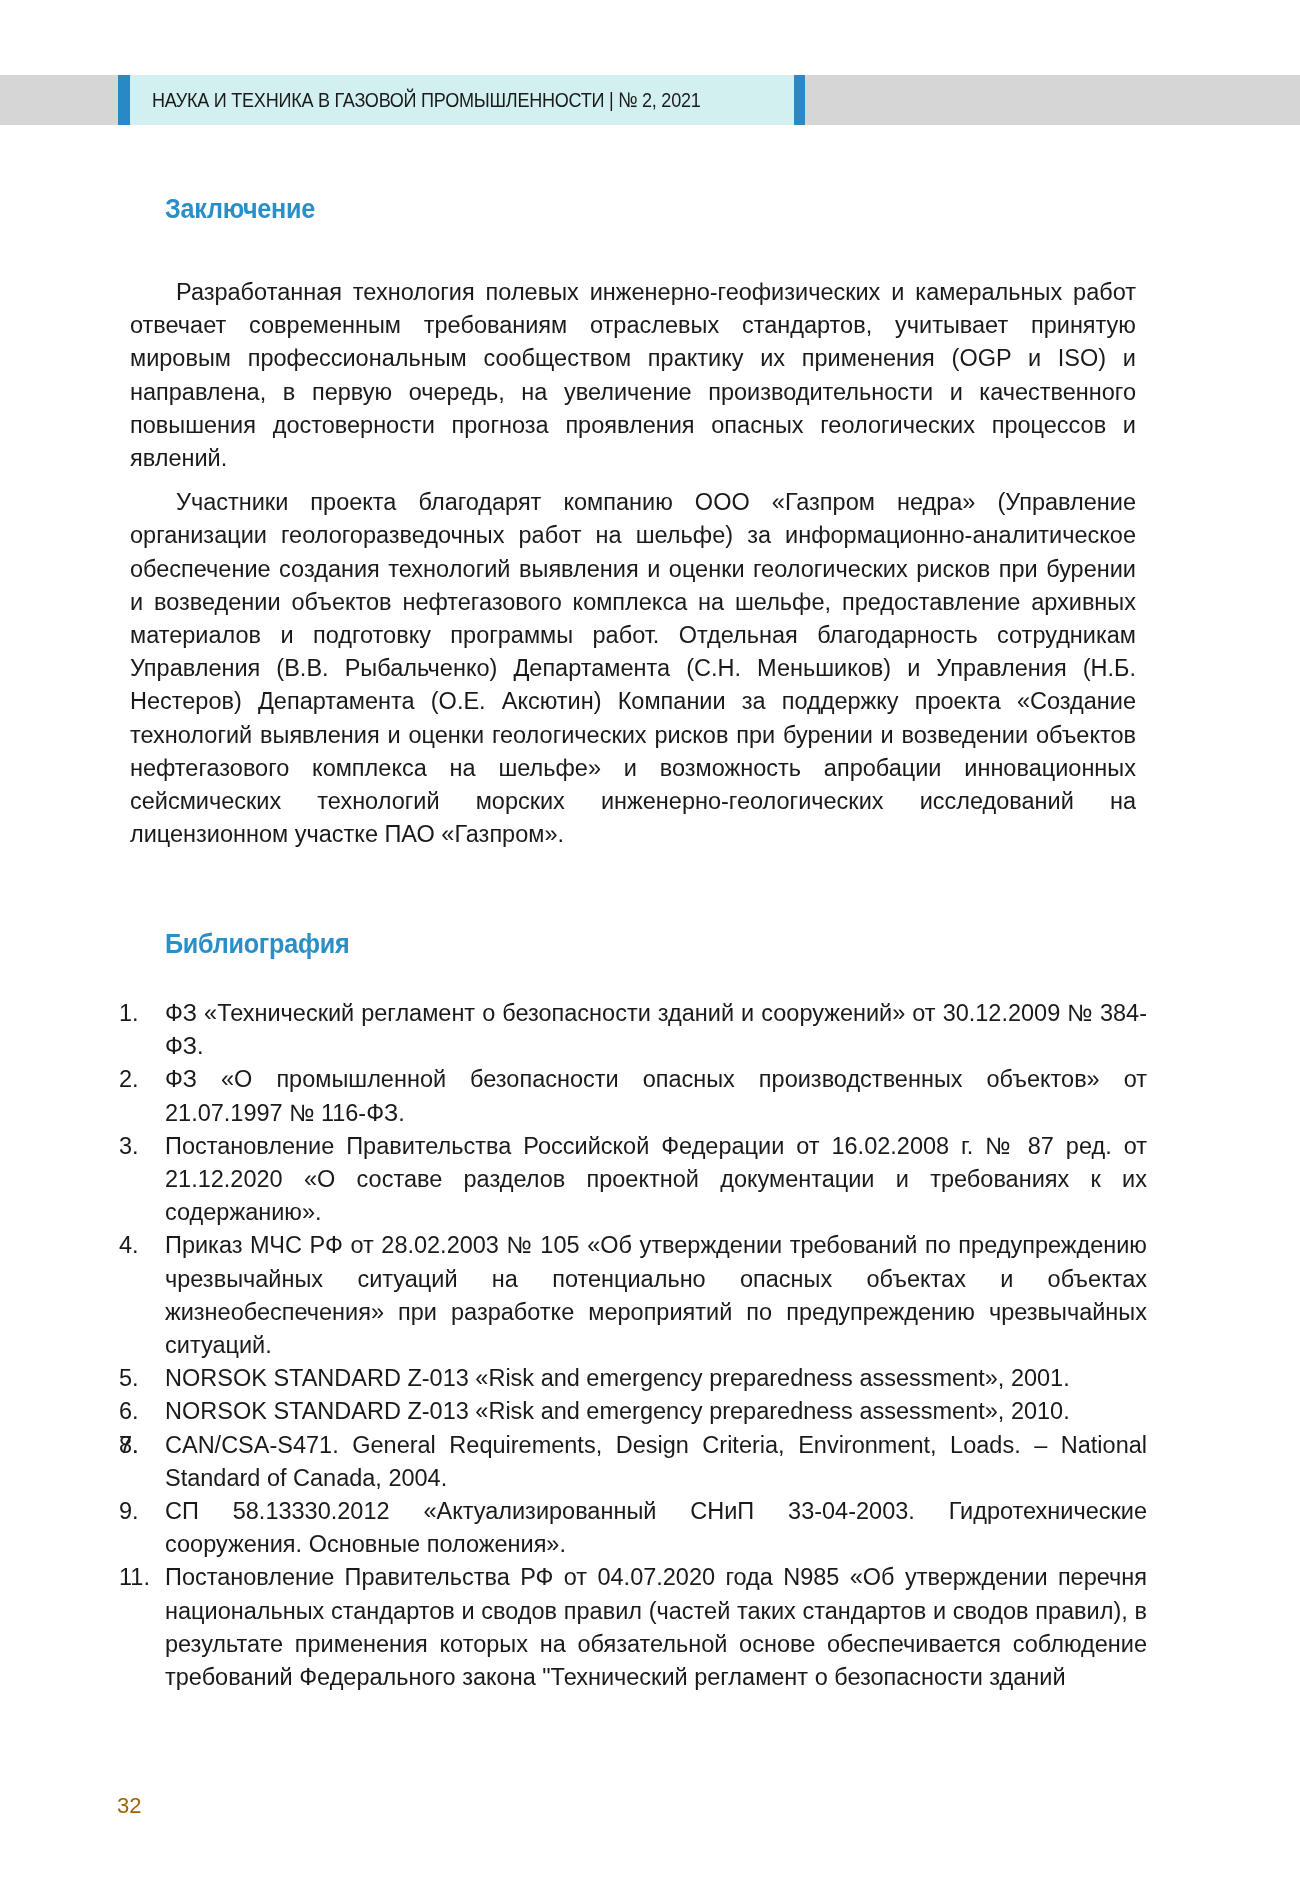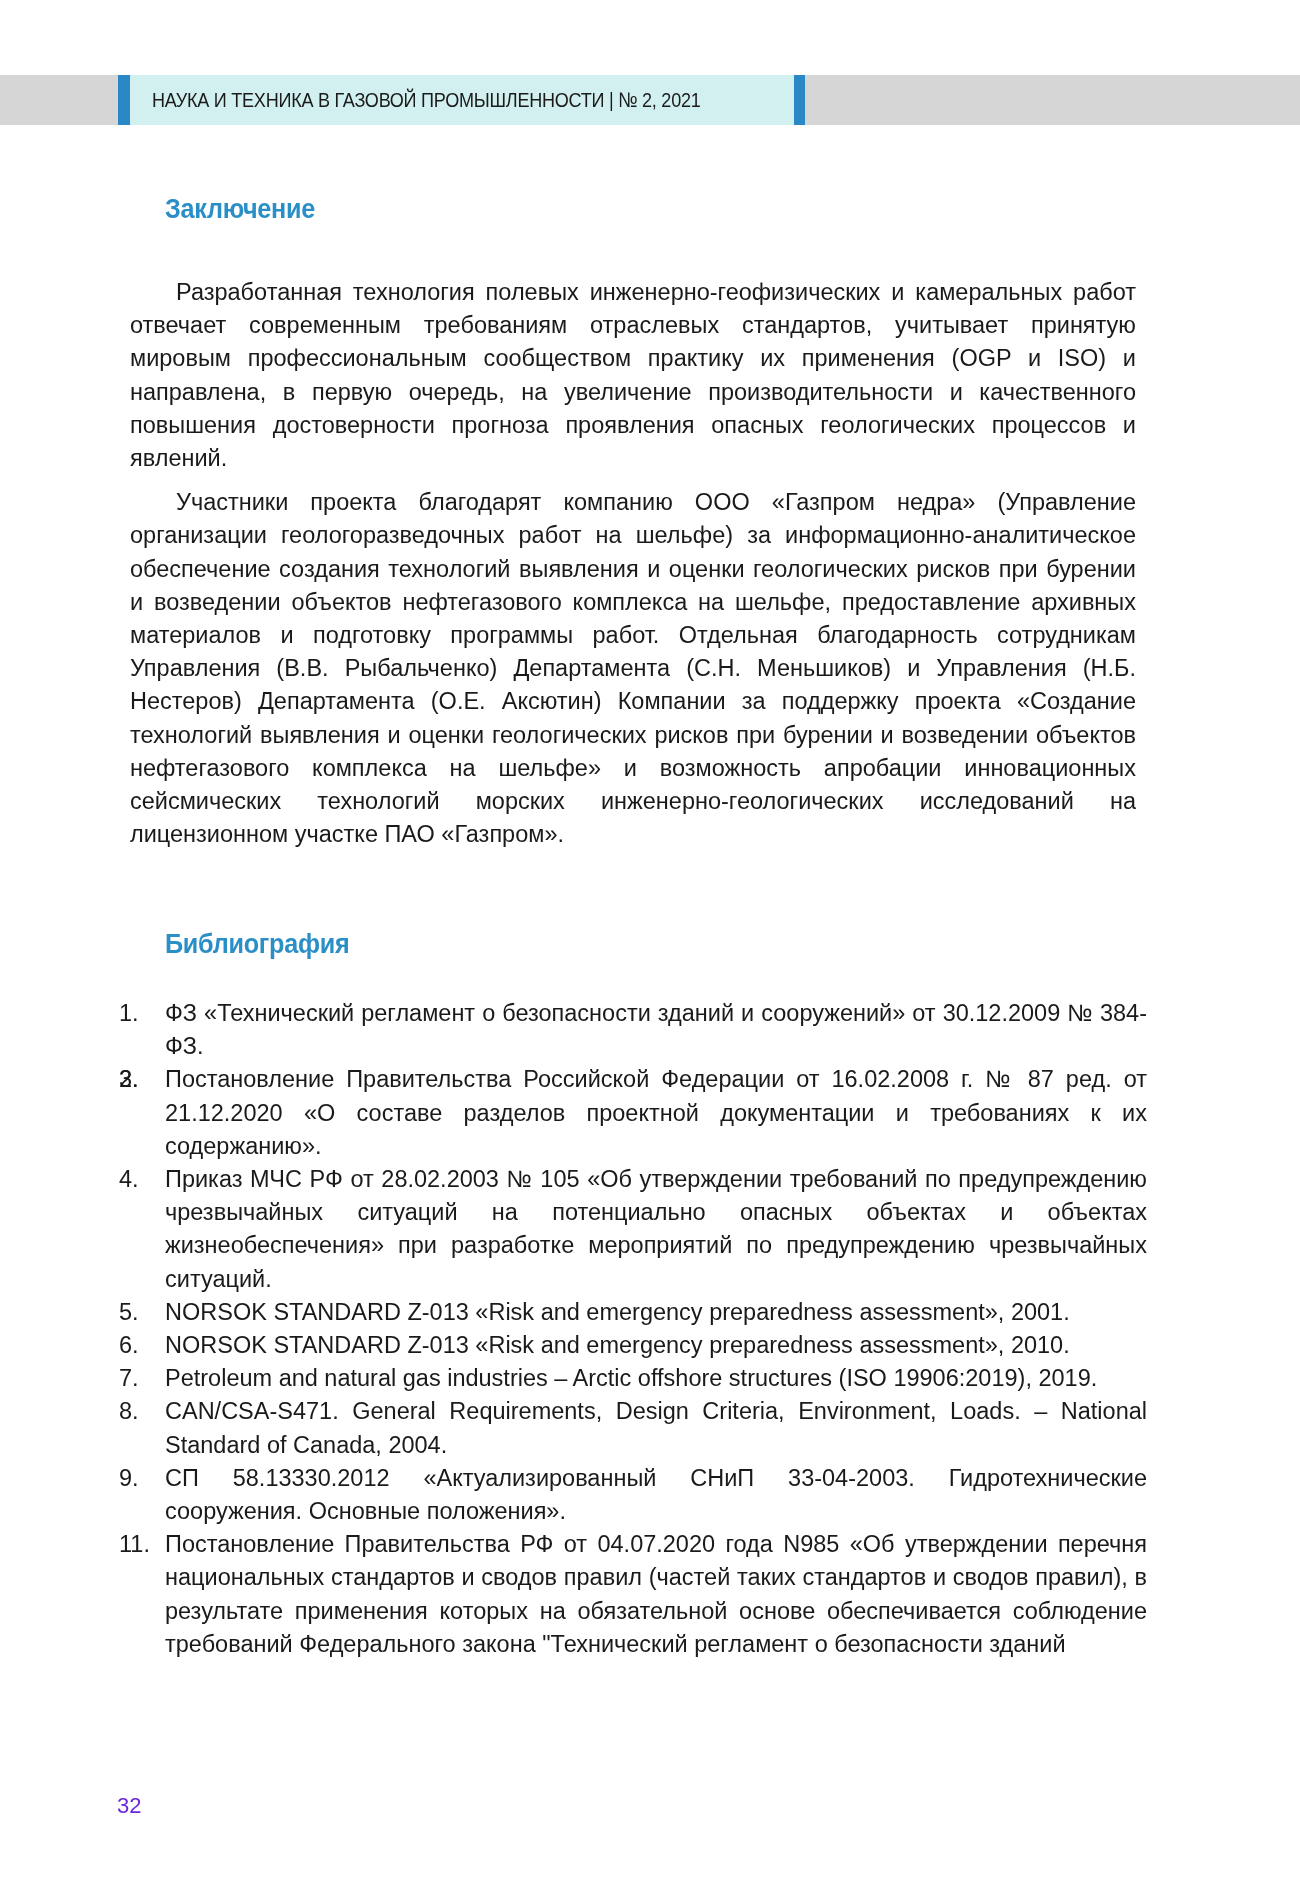--- a/index.html
+++ b/index.html
@@ -13,21 +13,21 @@
                     font-size: 21px; color: #1b1b1b; letter-spacing: -0.3px; transform: scaleX(0.86); transform-origin: left center; white-space: nowrap; }
     .section-heading { position: absolute; left: 165px; font-size: 28px; font-weight: bold; color: #2b8fc7;
                        letter-spacing: -0.3px; transform: scaleX(0.9); transform-origin: left center; white-space: nowrap; }
     .body-text { position: absolute; left: 119px; width: 1028px; font-size: 23.5px; line-height: 33.2px;
                  text-align: justify; }
     .body-text p { margin: 11px; text-indent: 46px; }
     .biblio { position: absolute; left: 119px; top: 997px; width: 1028px; margin: 0; padding: 0; list-style: none;
               font-size: 23.5px; line-height: 33.2px; }
     .biblio li { position: relative; padding-left: 46px; text-align: justify; }
     .biblio .num { position: absolute; left: 0; top: 0; }
-    .page-number { position: absolute; left: 117px; top: 1793px; font-size: 22px; color: #6d28d9; }
+    .page-number { position: absolute; left: 117px; top: 1793px; font-size: 22px; color: #a16207; }
   </style>
 </head>
 <body>
 
 <div class="header-band"></div>
 <div class="header-box"></div>
 <div class="header-bar-left"></div>
 <div class="header-bar-right"></div>
 <div class="header-title">НАУКА И ТЕХНИКА В ГАЗОВОЙ ПРОМЫШЛЕННОСТИ | № 2, 2021</div>
 
@@ -35,24 +35,24 @@
 
 <div class="body-text" style="top:265px;">
   <p>Разработанная технология полевых инженерно-геофизических и камеральных работ отвечает современным требованиям отраслевых стандартов, учитывает принятую мировым профессиональным сообществом практику их применения (OGP и ISO) и направлена, в первую очередь, на увеличение производительности и качественного повышения достоверности прогноза проявления опасных геологических процессов и явлений.</p>
   <p>Участники проекта благодарят компанию ООО «Газпром недра» (Управление организации геологоразведочных работ на шельфе) за информационно-аналитическое обеспечение создания технологий выявления и оценки геологических рисков при бурении и возведении объектов нефтегазового комплекса на шельфе, предоставление архивных материалов и подготовку программы работ. Отдельная благодарность сотрудникам Управления (В.В. Рыбальченко) Департамента (С.Н. Меньшиков) и Управления (Н.Б. Нестеров) Департамента (О.Е. Аксютин) Компании за поддержку проекта «Создание технологий выявления и оценки геологических рисков при бурении и возведении объектов нефтегазового комплекса на шельфе» и возможность апробации инновационных сейсмических технологий морских инженерно-геологических исследований на лицензионном участке ПАО «Газпром».</p>
 </div>
 
 <div class="section-heading" style="top:928px;">Библиография</div>
 
 <ol class="biblio">
   <li><span class="num">1.</span><span>ФЗ «Технический регламент о безопасности зданий и сооружений» от 30.12.2009 № 384-ФЗ.</span></li>
-  <li><span class="num">2.</span></li>
+  <li><span class="num">2.</span><span>ФЗ «О промышленной безопасности опасных производственных объектов» от 21.07.1997 № 116-ФЗ.</span></li>
   <li><span class="num">3.</span><span>Постановление Правительства Российской Федерации от 16.02.2008 г. № 87 ред. от 21.12.2020 «О составе разделов проектной документации и требованиях к их содержанию».</span></li>
   <li><span class="num">4.</span><span>Приказ МЧС РФ от 28.02.2003 № 105 «Об утверждении требований по предупреждению чрезвычайных ситуаций на потенциально опасных объектах и объектах жизнеобеспечения» при разработке мероприятий по предупреждению чрезвычайных ситуаций.</span></li>
   <li><span class="num">5.</span><span>NORSOK STANDARD Z-013 «Risk and emergency preparedness assessment», 2001.</span></li>
   <li><span class="num">6.</span><span>NORSOK STANDARD Z-013 «Risk and emergency preparedness assessment», 2010.</span></li>
-  <li><span class="num">7.</span><span>Petroleum and natural gas industries – Arctic offshore structures (ISO 19906:2019), 2019.</span></li>
+  <li><span class="num">7.</span></li>
   <li><span class="num">8.</span><span>CAN/CSA-S471. General Requirements, Design Criteria, Environment, Loads. – National Standard of Canada, 2004.</span></li>
   <li><span class="num">9.</span><span>СП 58.13330.2012 «Актуализированный СНиП 33-04-2003. Гидротехнические сооружения. Основные положения».</span></li>
   <li><span class="num">11.</span><span>Постановление Правительства РФ от 04.07.2020 года N985 «Об утверждении перечня национальных стандартов и сводов правил (частей таких стандартов и сводов правил), в результате применения которых на обязательной основе обеспечивается соблюдение требований Федерального закона "Технический регламент о безопасности зданий</span></li>
 </ol>
 
 <div class="page-number">32</div>
 
 </body></html>

